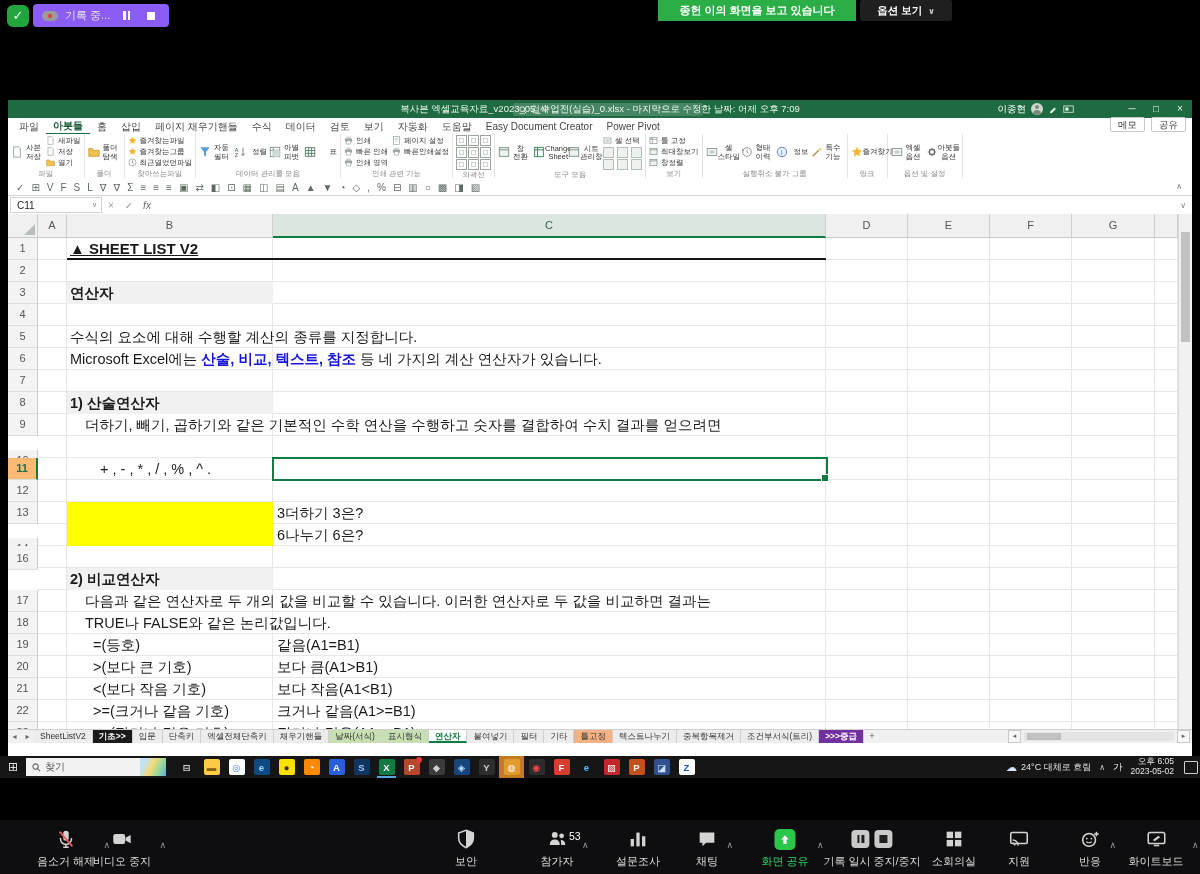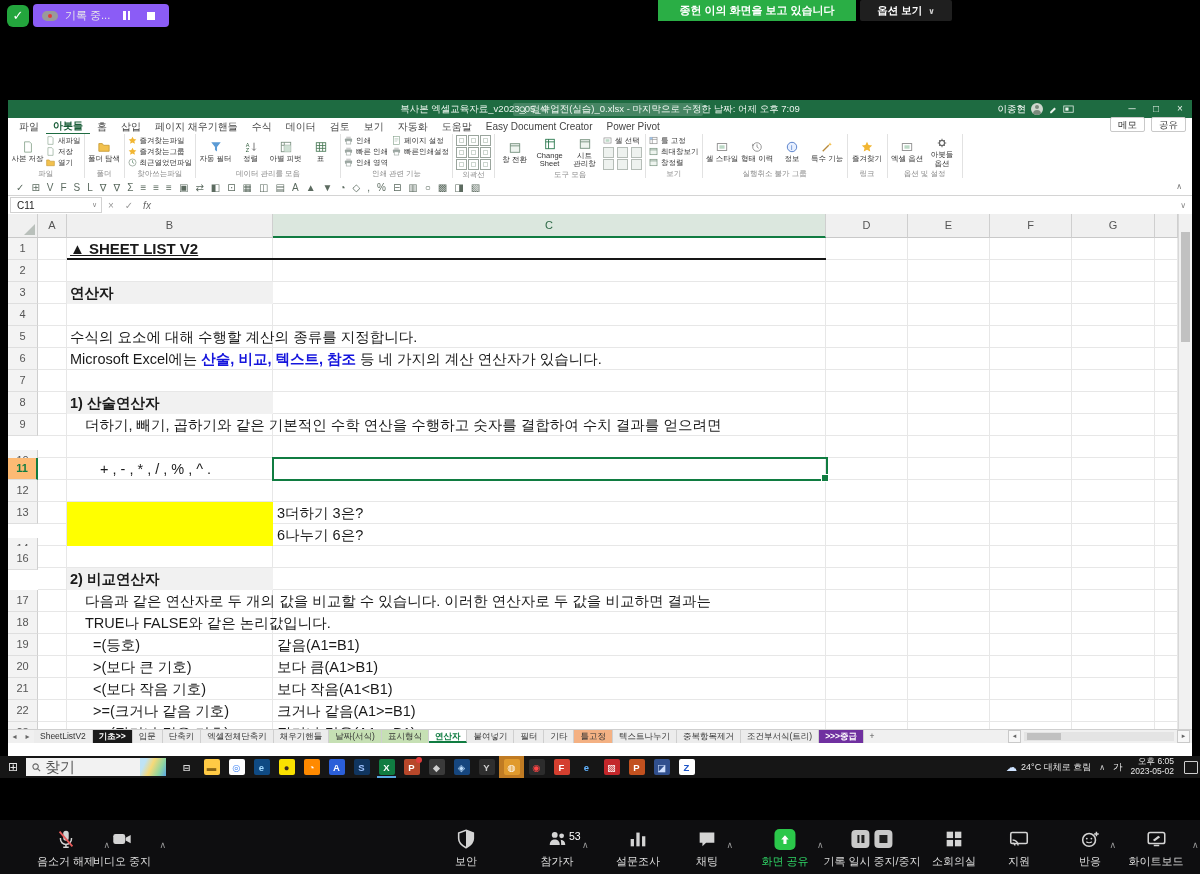--- a/index.html
+++ b/index.html
@@ -42,21 +42,21 @@
   .mtab{font-size:10px;color:#444;padding:0 7px;line-height:15px;white-space:nowrap;cursor:pointer;}
   .mtab.active{color:#185c37;font-weight:bold;border-bottom:2px solid #1e6b41;}
   .xl-menu-right{position:absolute;right:6px;top:17px;display:flex;gap:6px;z-index:5;}
   .xl-menu-right .pillbtn{border:1px solid #c9c9c9;border-radius:2px;background:#fff;font-size:9.5px;color:#333;
     padding:1px 7px;line-height:11px;cursor:pointer;font-family:inherit;}
   .xl-ribbon{position:absolute;left:0;top:34px;width:1184px;height:44px;background:#fff;border-bottom:1px solid #d8d8d8;
     display:flex;align-items:stretch;overflow:hidden;}
   .rgroup{display:flex;flex-direction:column;border-right:1px solid #e2e2e2;padding:1px 3px 0 3px;}
   .rgname{font-size:7.5px;color:#8a8a8a;text-align:center;height:9px;line-height:9px;white-space:nowrap;padding:0 2px;}
   .rbody{flex:1;display:flex;align-items:stretch;gap:2px;}
-  .rbtn-lg{width:33px;display:flex;flex-direction:column;align-items:center;justify-content:center;cursor:pointer;padding-top:1px;}
+  .rbtn-lg{width:33px;display:flex;flex-direction:row;align-items:center;justify-content:space-between;cursor:pointer;padding-top:1px;}
   .rbtn-lg .ric{height:14px;}
   .rbtn-lg .rlab{font-size:7.5px;color:#333;text-align:center;line-height:1.12;white-space:normal;word-break:keep-all;}
   .rstack{display:flex;flex-direction:column;flex-wrap:wrap;max-height:33px;column-gap:4px;}
   .rbtn-sm{display:flex;align-items:center;gap:3px;height:11px;cursor:pointer;}
   .rbtn-sm .rlab{font-size:7.5px;color:#333;white-space:nowrap;}
   .ric svg{width:12px;height:12px;display:block;}
   .rbtn-sm .ric svg{width:9px;height:9px;}
   .rgrid9{display:grid;grid-template-columns:repeat(3,11px);grid-auto-rows:11px;gap:1px;align-content:center;}
   .rgrid9 b{border:1px solid #9aa59d;background:#fff;display:block;position:relative;}
   .rgrid9 b::after{content:"";position:absolute;inset:2px;border:1px solid #cdd6cf;}
@@ -123,21 +123,21 @@
   .acc-ic::after{content:"";position:absolute;left:3px;top:2px;width:2px;height:5px;background:#555;}
   .st-right{margin-left:auto;display:flex;align-items:center;gap:7px;margin-right:8px;}
   .vwic{font-size:9px;color:#555;cursor:pointer;}
   .zslider{display:flex;align-items:center;gap:4px;color:#555;}
   .ztrack{width:58px;height:1px;background:#9a9a9a;position:relative;}
   .zthumb{position:absolute;left:34px;top:-3px;width:3px;height:7px;background:#616161;}
   .zpct{font-size:9px;color:#333;min-width:24px;text-align:right;cursor:pointer;}
   
   #taskbar{position:absolute;left:0;top:756px;width:1200px;height:22px;background:#161616;display:flex;align-items:center;}
   .tb-start{width:26px;text-align:center;color:#e8e8e8;font-size:12px;cursor:pointer;}
-  .tb-search{width:140px;height:18px;background:#f2f2f2;display:flex;align-items:center;font-size:15px;color:#555;
+  .tb-search{width:140px;height:18px;background:#f2f2f2;display:flex;align-items:center;font-size:10px;color:#555;
     padding-left:6px;box-sizing:border-box;position:relative;cursor:text;}
   .tb-search .deco{position:absolute;right:0;top:0;width:26px;height:18px;
     background:linear-gradient(115deg,#bfe3f5 20%,#f6d978 45%,#8fd6a0 75%,#5aa7e8 100%);}
   .tb-search svg{margin-right:4px;}
   #tbicons{display:flex;align-items:center;height:22px;margin-left:8px;}
   .tbcell{width:25px;height:22px;display:flex;align-items:center;justify-content:center;position:relative;cursor:pointer;}
   .tbcell.hl{background:#c07b23;}
   .tbcell.active::after{content:"";position:absolute;left:3px;bottom:0;width:19px;height:2px;background:#58a6e0;}
   .tbico{width:16px;height:16px;border-radius:2px;display:flex;align-items:center;justify-content:center;
     font-size:9.5px;font-weight:bold;}

